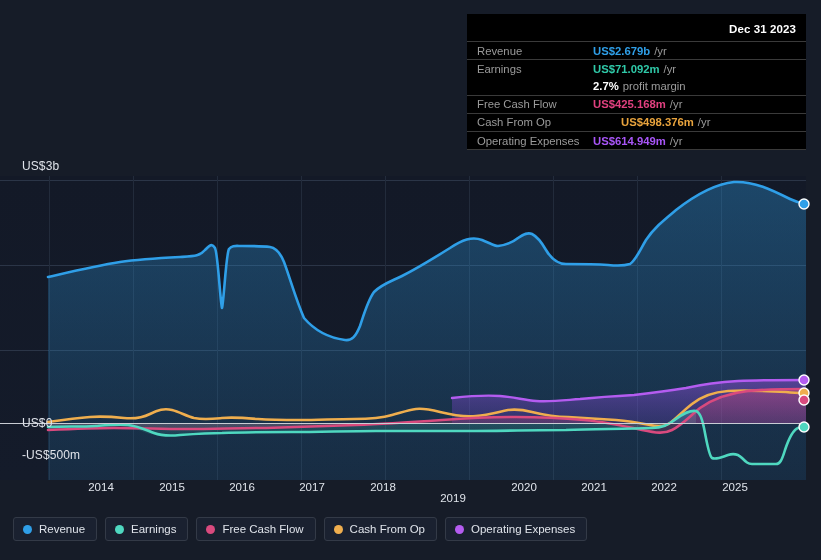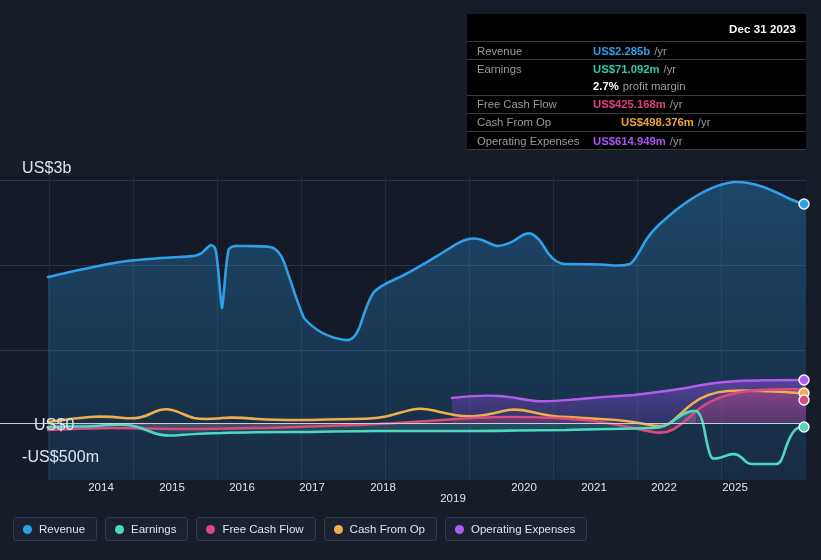--- a/index.html
+++ b/index.html
@@ -24,21 +24,21 @@
     height: 560px;
   }
   #chart-svg {
     position: absolute;
     left: 0; top: 0;
   }
 
   
   .y-label {
     position: absolute;
-    font-size: 16px;
+    font-size: 12px;
     color: #dfe3ea;
     letter-spacing: 0.1px;
     white-space: nowrap;
   }
   .x-label {
     position: absolute;
     font-size: 11.5px;
     color: #dfe3ea;
     white-space: nowrap;
     transform: translateX(-50%);
@@ -263,42 +263,42 @@
     <g>
       <circle cx="804" cy="204" r="5" fill="#2f9fe8" stroke="#ffffff" stroke-width="1.4"></circle>
       <circle cx="804" cy="380" r="5" fill="#b45cf0" stroke="#ffffff" stroke-width="1.4"></circle>
       <circle cx="804" cy="393" r="5" fill="#efae4e" stroke="#ffffff" stroke-width="1.4"></circle>
       <circle cx="804" cy="400" r="5" fill="#d94a7e" stroke="#ffffff" stroke-width="1.4"></circle>
       <circle cx="804" cy="427" r="5" fill="#4fd8c0" stroke="#ffffff" stroke-width="1.4"></circle>
     </g>
   </svg>
 
   <div class="y-label" style="left:22px; top:159px;">US$3b</div>
-  <div class="y-label" style="left:22px; top:416px;margin-left:12px;">US$0</div>
+  <div class="y-label" style="left:22px; top:416px;">US$0</div>
   <div class="y-label" style="left:22px; top:448px;">-US$500m</div>
 
   <div id="x-axis-row">
     <div class="x-label" style="left:101px;">2014</div>
     <div class="x-label" style="left:172px;">2015</div>
     <div class="x-label" style="left:242px;">2016</div>
     <div class="x-label" style="left:312px;">2017</div>
     <div class="x-label" style="left:383px;">2018</div>
     <div class="x-label" style="left:453px;margin-top:11px;">2019</div>
     <div class="x-label" style="left:524px;">2020</div>
     <div class="x-label" style="left:594px;">2021</div>
     <div class="x-label" style="left:664px;">2022</div>
     <div class="x-label" style="left:735px;">2025</div>
   </div>
 
   <div id="tooltip-card">
     <div id="tooltip-title">Dec 31 2023</div>
 
     <div class="tt-row">
       <span class="tt-label">Revenue</span>
-      <span class="tt-value" style="color:#2f9fe8;">US$2.285b</span>
+      <span class="tt-value" style="color:#2f9fe8;">US$2.679b</span>
       <span class="tt-suffix">/yr</span>
     </div>
 
     <div class="tt-row">
       <span class="tt-label">Earnings</span>
       <span class="tt-value" style="color:#2fc9a8;">US$71.092m</span>
       <span class="tt-suffix">/yr</span>
     </div>
 
     <div class="tt-row noline">

